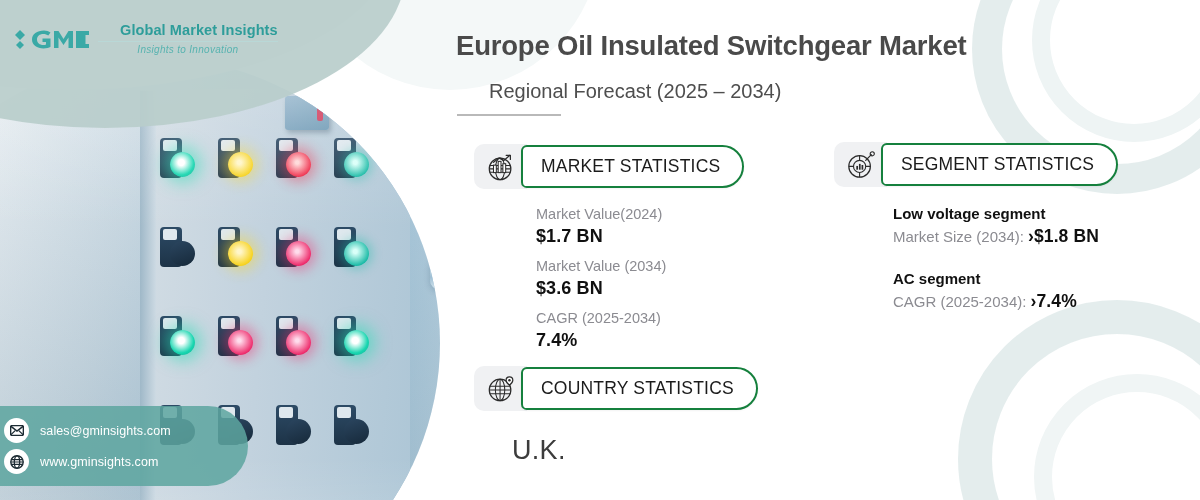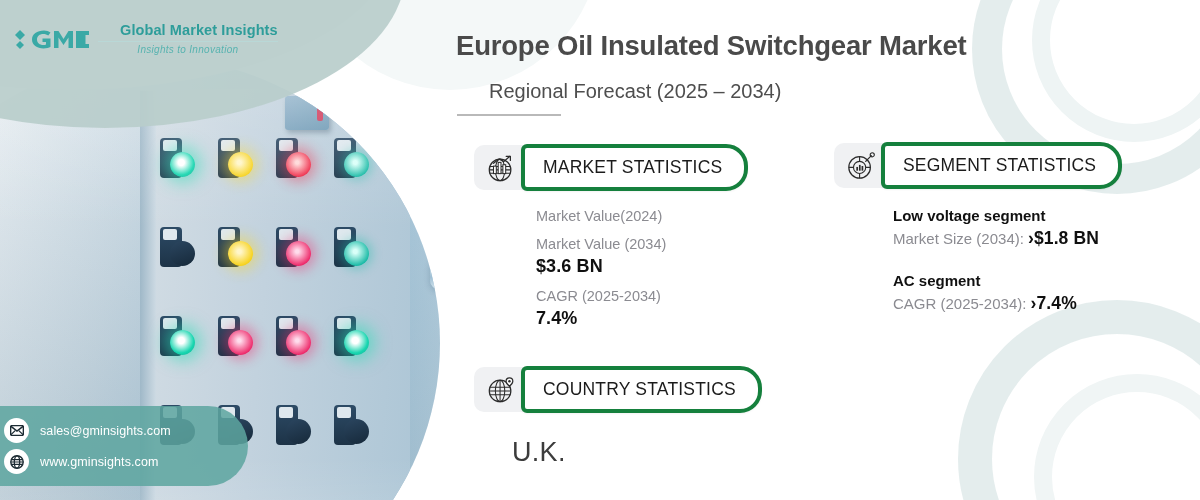--- a/index.html
+++ b/index.html
@@ -280,21 +280,21 @@
     display: flex;
     align-items: center;
     justify-content: center;
     flex: 0 0 auto;
   }
   .head-pill {
     height: 39px;
     margin-left: -6px;
     padding: 0 22px 0 18px;
     background: #ffffff;
-    border: 4px solid #15803d;
+    border: 2px solid #15803d;
     border-radius: 6px 22px 22px 6px;
     display: flex;
     align-items: center;
     font-size: 17.5px;
     font-weight: 500;
     color: #1b1b1b;
     letter-spacing: .2px;
     white-space: nowrap;
     box-shadow: 0 1px 2px rgba(0,0,0,.05);
   }
@@ -538,20 +538,21 @@
             <rect x="18" y="12.5" width="3" height="9.5" fill="#ffffff" stroke="#2b2b2b" stroke-width="1.1"></rect>
             <path d="M8 11 L14 6.5 L19 9 L25.5 3.5" fill="none" stroke="#2b2b2b" stroke-width="1.3" stroke-linecap="round" stroke-linejoin="round"></path>
             <path d="M21.5 3.5 H26 V8" fill="none" stroke="#2b2b2b" stroke-width="1.3" stroke-linecap="round" stroke-linejoin="round"></path>
           </svg>
         </span>
         <span class="head-pill">MARKET STATISTICS</span>
       </div>
       <div class="kv market-kv">
         <div class="kv-row">
           <div class="kv-label">Market Value(2024)</div>
+          <div class="kv-value">$1.7 BN</div>
         </div>
         <div class="kv-row">
           <div class="kv-label">Market Value (2034)</div>
           <div class="kv-value">$3.6 BN</div>
         </div>
         <div class="kv-row">
           <div class="kv-label">CAGR (2025-2034)</div>
           <div class="kv-value">7.4%</div>
         </div>
       </div>

